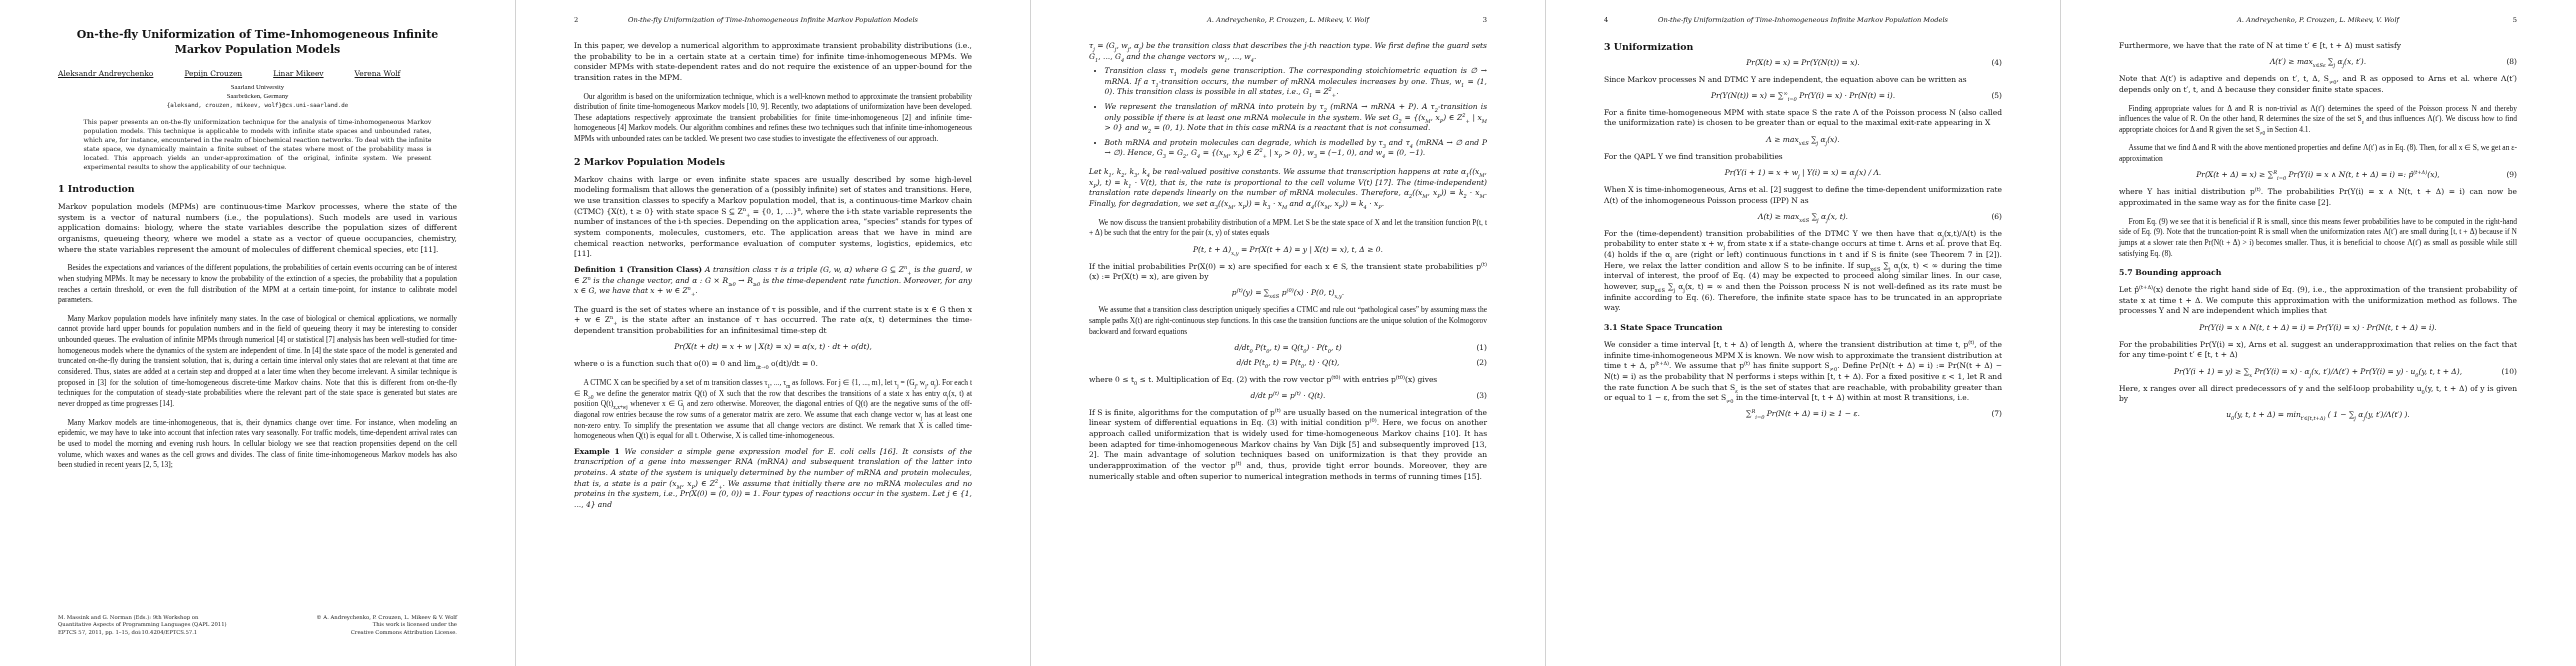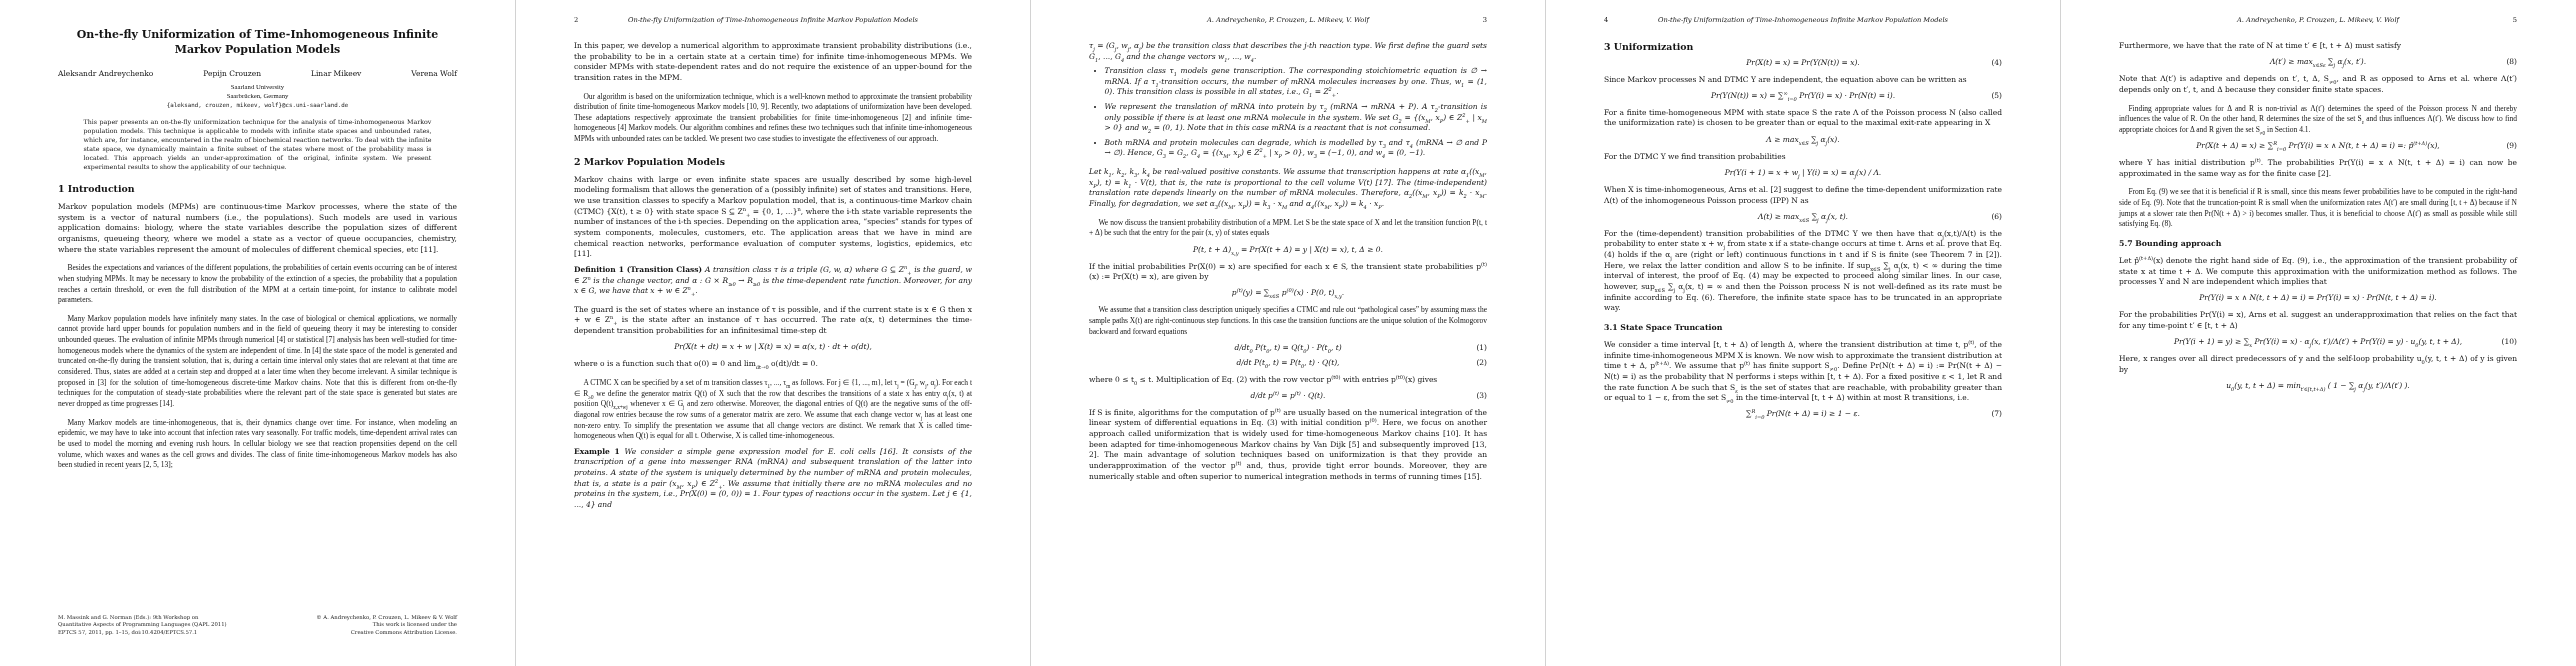--- a/index.html
+++ b/index.html
@@ -34,22 +34,22 @@
   .rh-right { width: 39px; text-align: right; }
 
   .page-body { margin-top: 3.3px; }
   .page-body.with-header { margin-top: 22px; }
 
   .paper-title {
     font-size: 11px; font-weight: bold; text-align: center;
     line-height: 1.32; margin: 9px 16.7px 12.2px 16.7px;
   }
   .authors-row {
-    display: flex; justify-content: space-between; gap: 18px;
-    font-size: 7.5px; margin: 2.2px 0 3.3px 0;
+    display: flex; justify-content: flex-start; gap: 31px;
+    font-size: 7.5px; margin: 2.2px 0 3.3px 0; text-decoration: underline;
   }
   .affil-line { text-align: center; font-size: 6.7px; line-height: 1.4; font-family: Liberation Serif, serif; }
   .email-line {
     text-align: center; font-family: "DejaVu Sans Mono", "Liberation Mono", monospace;
     font-size: 5.8px; margin-top: 2.2px; color: #1a1a1a;
   }
   .abstract {
     margin: 10px 25.6px 4.4px 25.6px;
     font-size: 6.3px; line-height: 1.42; text-align: justify;
   }
@@ -213,21 +213,21 @@
           <span class="eq-num"></span>
           <span class="eq-body">Pr(Y(N(t)) = x) = ∑<sup>∞</sup><sub>i=0</sub> Pr(Y(i) = x) · Pr(N(t) = i).</span>
           <span class="eq-num">(5)</span>
         </div>
         <p class="body-para">For a finite time-homogeneous MPM with state space S the rate Λ of the Poisson process N (also called the uniformization rate) is chosen to be greater than or equal to the maximal exit-rate appearing in X</p>
         <div class="eq-row">
           <span class="eq-num"></span>
           <span class="eq-body">Λ ≥ max<sub>x∈S</sub> ∑<sub>j</sub> α<sub>j</sub>(x).</span>
           <span class="eq-num"></span>
         </div>
-        <p class="body-para">For the DTMC Y we find transition probabilities</p>
+        <p class="body-para">For the QAPL Y we find transition probabilities</p>
         <div class="eq-row">
           <span class="eq-num"></span>
           <span class="eq-body">Pr(Y(i + 1) = x + w<sub>j</sub> | Y(i) = x) = α<sub>j</sub>(x) / Λ.</span>
           <span class="eq-num"></span>
         </div>
         <p class="body-para">When X is time-inhomogeneous, Arns et al. [2] suggest to define the time-dependent uniformization rate Λ(t) of the inhomogeneous Poisson process (IPP) N as</p>
         <div class="eq-row">
           <span class="eq-num"></span>
           <span class="eq-body">Λ(t) ≥ max<sub>x∈S</sub> ∑<sub>j</sub> α<sub>j</sub>(x, t).</span>
           <span class="eq-num">(6)</span>
@@ -250,20 +250,21 @@
       </div>
       <div class="page-body with-header">
         <p class="body-para">Furthermore, we have that the rate of N at time t′ ∈ [t, t + Δ) must satisfy</p>
         <div class="eq-row">
           <span class="eq-num"></span>
           <span class="eq-body">Λ(t′) ≥ max<sub>x∈Sε</sub> ∑<sub>j</sub> α<sub>j</sub>(x, t′).</span>
           <span class="eq-num">(8)</span>
         </div>
         <p class="body-para">Note that Λ(t′) is adaptive and depends on t′, t, Δ, S<sub>≠0</sub>, and R as opposed to Arns et al. where Λ(t′) depends only on t′, t, and Δ because they consider finite state spaces.</p>
         <p class="body-para indent">Finding appropriate values for Δ and R is non-trivial as Λ(t′) determines the speed of the Poisson process N and thereby influences the value of R. On the other hand, R determines the size of the set S<sub>ε</sub> and thus influences Λ(t′). We discuss how to find appropriate choices for Δ and R given the set S<sub>≠0</sub> in Section 4.1.</p>
+        <p class="body-para indent">Assume that we find Δ and R with the above mentioned properties and define Λ(t′) as in Eq. (8). Then, for all x ∈ S, we get an ε-approximation</p>
         <div class="eq-row">
           <span class="eq-num"></span>
           <span class="eq-body">Pr(X(t + Δ) = x) ≥ ∑<sup>R</sup><sub>i=0</sub> Pr(Y(i) = x ∧ N(t, t + Δ) = i) =: p̂<sup>(t+Δ)</sup>(x),</span>
           <span class="eq-num">(9)</span>
         </div>
         <p class="body-para">where Y has initial distribution p<sup>(t)</sup>. The probabilities Pr(Y(i) = x ∧ N(t, t + Δ) = i) can now be approximated in the same way as for the finite case [2].</p>
         <p class="body-para indent">From Eq. (9) we see that it is beneficial if R is small, since this means fewer probabilities have to be computed in the right-hand side of Eq. (9). Note that the truncation-point R is small when the uniformization rates Λ(t′) are small during [t, t + Δ) because if N jumps at a slower rate then Pr(N(t + Δ) &gt; i) becomes smaller. Thus, it is beneficial to choose Λ(t′) as small as possible while still satisfying Eq. (8).</p>
         <h3 class="sub-heading">5.7   Bounding approach</h3>
         <p class="body-para">Let p̂<sup>(t+Δ)</sup>(x) denote the right hand side of Eq. (9), i.e., the approximation of the transient probability of state x at time t + Δ. We compute this approximation with the uniformization method as follows. The processes Y and N are independent which implies that</p>
         <div class="eq-row">

